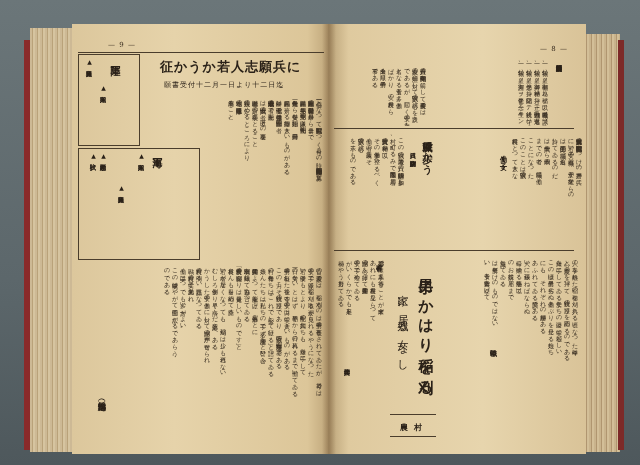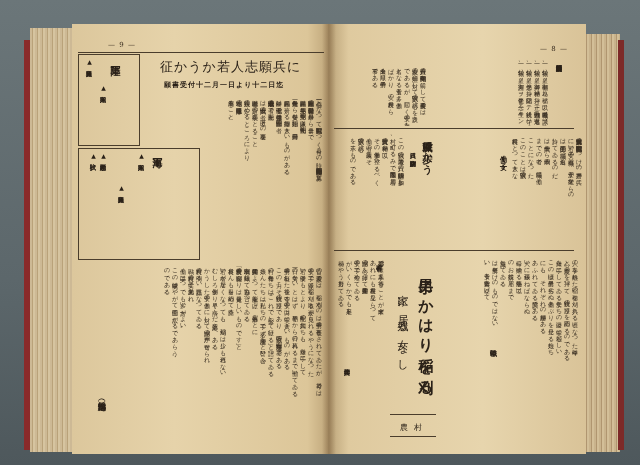--- a/index.html
+++ b/index.html
@@ -13,40 +13,40 @@
   .cover-right{position:absolute;left:618px;top:40px;width:6px;height:410px;background:#7d2a28;}
   .page{position:absolute;top:24px;height:430px;background:#e3cfa5;}
   .page.left{left:72px;width:256px;background:linear-gradient(90deg,#dcc79c 0%,#e6d3aa 40%,#dcc699 92%,#bfa67a 100%);}
   .page.right{left:328px;width:258px;background:linear-gradient(90deg,#b8a075 0%,#dfca9f 8%,#e7d5ad 60%,#d9c398 100%);}
   .gutter{position:absolute;left:322px;top:24px;width:14px;height:430px;background:linear-gradient(90deg,rgba(0,0,0,0) 0%,rgba(90,60,30,.35) 50%,rgba(0,0,0,0) 100%);}
   .folio{position:absolute;font-size:7px;color:#3a2e20;letter-spacing:1px;}
   .col{position:absolute;display:flex;flex-direction:row-reverse;gap:2px;overflow:hidden;}
   .line{writing-mode:vertical-rl;font-size:6px;line-height:6px;color:#3b3023;white-space:nowrap;overflow:hidden;}
   .rule{position:absolute;background:#4a3d2c;}
   .title-v{position:absolute;writing-mode:vertical-rl;color:#2a2118;font-weight:bold;}
-  .title-h{position:absolute;color:#2a2118;font-weight:normal;white-space:nowrap;}
+  .title-h{position:absolute;color:#2a2118;font-weight:bold;white-space:nowrap;}
   .box{position:absolute;border:1px solid #4a3d2c;}
   .tag{position:absolute;font-size:6px;font-weight:bold;color:#2a2118;writing-mode:vertical-rl;}
 </style>
 </head>
 <body>
 
 <div class="bg"></div>
 <div class="cover-left"></div>
 <div class="edge-left"></div>
 <div class="edge-right"></div>
 <div class="cover-right"></div>
 
 <div class="page left">
   <div class="folio" style="left:36px;top:17px;">— 9 —</div>
 
   <div class="rule" style="left:6px;top:28px;width:246px;height:1px;"></div>
 
   <div class="title-h" style="left:88px;top:34px;font-size:13px;letter-spacing:1px;">征かうか若人志願兵に</div>
-  <div class="title-h" style="left:92px;top:56px;font-size:7px;font-weight:bold;letter-spacing:1px;">願書受付十二月一日より十二日迄</div>
+  <div class="title-h" style="left:92px;top:56px;font-size:7px;font-weight:normal;letter-spacing:1px;">願書受付十二月一日より十二日迄</div>
 
   <div class="box" style="left:6px;top:30px;width:60px;height:90px;"></div>
   <div class="title-v" style="left:36px;top:34px;font-size:10px;">陸軍</div>
   <div class="tag" style="left:26px;top:60px;">▲入隊期</div>
   <div class="tag" style="left:12px;top:34px;">▲入隊資格</div>
 
   <div class="box" style="left:6px;top:124px;width:120px;height:110px;"></div>
   <div class="title-v" style="left:78px;top:126px;font-size:10px;">海軍</div>
   <div class="tag" style="left:64px;top:128px;">▲入隊期</div>
   <div class="tag" style="left:44px;top:160px;">▲入隊資格</div>

